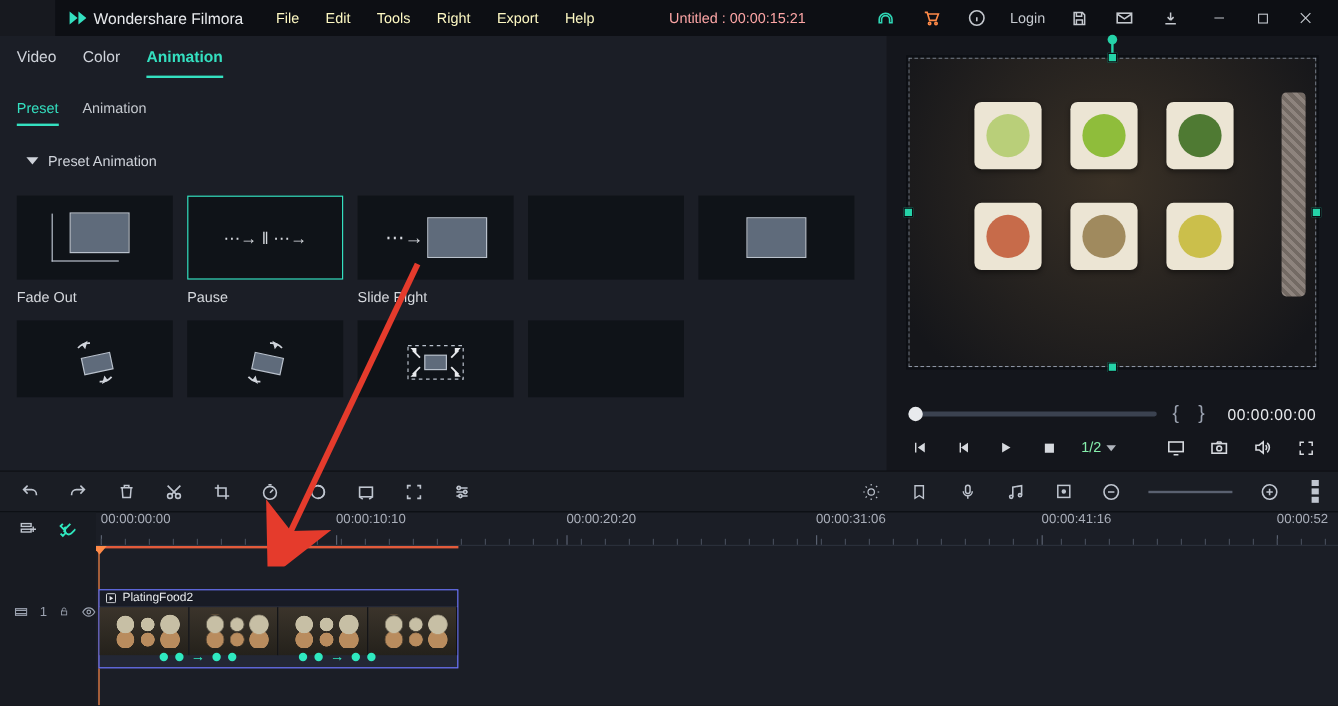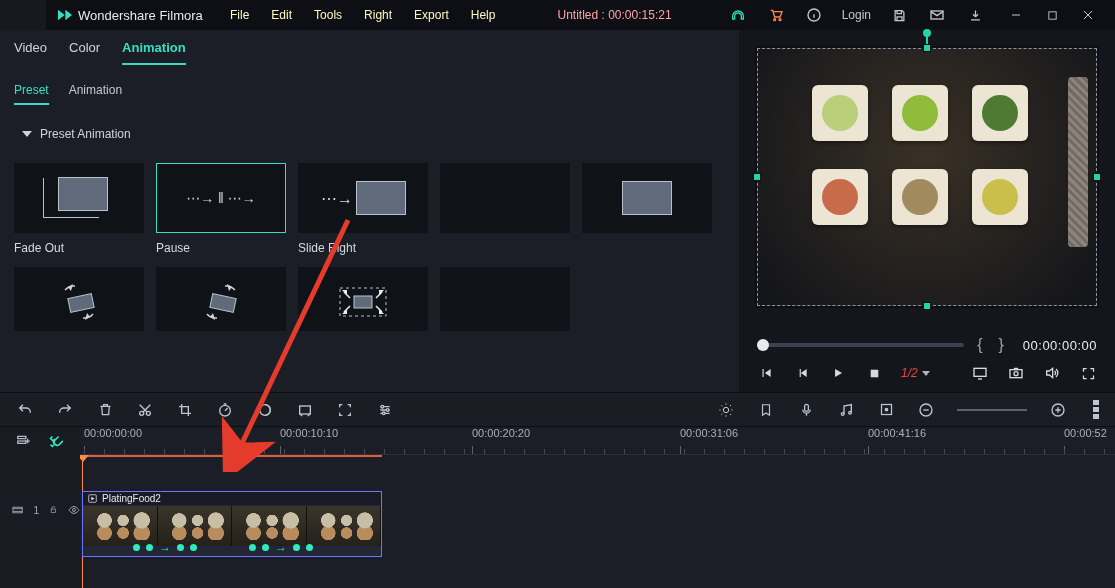--- a/index.html
+++ b/index.html
@@ -69,21 +69,21 @@
 
 .scrub-row { display: flex; align-items: center; gap: 10px; padding: 0 18px 6px 18px; }
 .scrub-track { flex: 1; height: 4px; background: #3b4250; border-radius: 2px; position: relative; }
 .scrub-head { position: absolute; left: 0; top: -4px; width: 12px; height: 12px; border-radius: 50%; background: #e8eaed; }
 .brace { color: #9ba2b0; font-size: 16px; padding: 0 3px; }
 .tc { color: #e8eaed; font-size: 13px; letter-spacing: .5px; margin-left: 6px; }
 
 .play-row { display: flex; align-items: center; justify-content: space-between; padding: 4px 18px 10px 18px; }
 .play-left, .play-right { display: flex; align-items: center; gap: 18px; }
 .pbtn { width: 18px; height: 18px; color: #d6d9de; display:flex; align-items:center; justify-content:center; }
-.speed { font-size: 12px; color: #ef4444; display: flex; align-items: center; gap: 4px; font-style: italic; }
+.speed { font-size: 12px; color: #86efac; display: flex; align-items: center; gap: 4px; }
 .chev{width:0;height:0;border-left:4px solid transparent;border-right:4px solid transparent;border-top:5px solid #b0b5bd;}
 
 
 .tool-row { height: 34px; background: #1a1d24; border-top: 1px solid #0c0e12; display: flex; align-items: center; justify-content: space-between; padding: 0 16px; }
 .tl-left, .tl-right { display: flex; align-items: center; gap: 22px; }
 .tic { width: 18px; height: 18px; color: #bfc5cf; display:flex; align-items:center; justify-content:center; }
 .zoom-line { width: 70px; height: 2px; background: #5a6170; position: relative; }
 
 .aud-stack{display:flex;flex-direction:column;gap:2px;margin-left:4px}
 .aud-bar{width:6px;height:5px;background:#bfc5cf}

